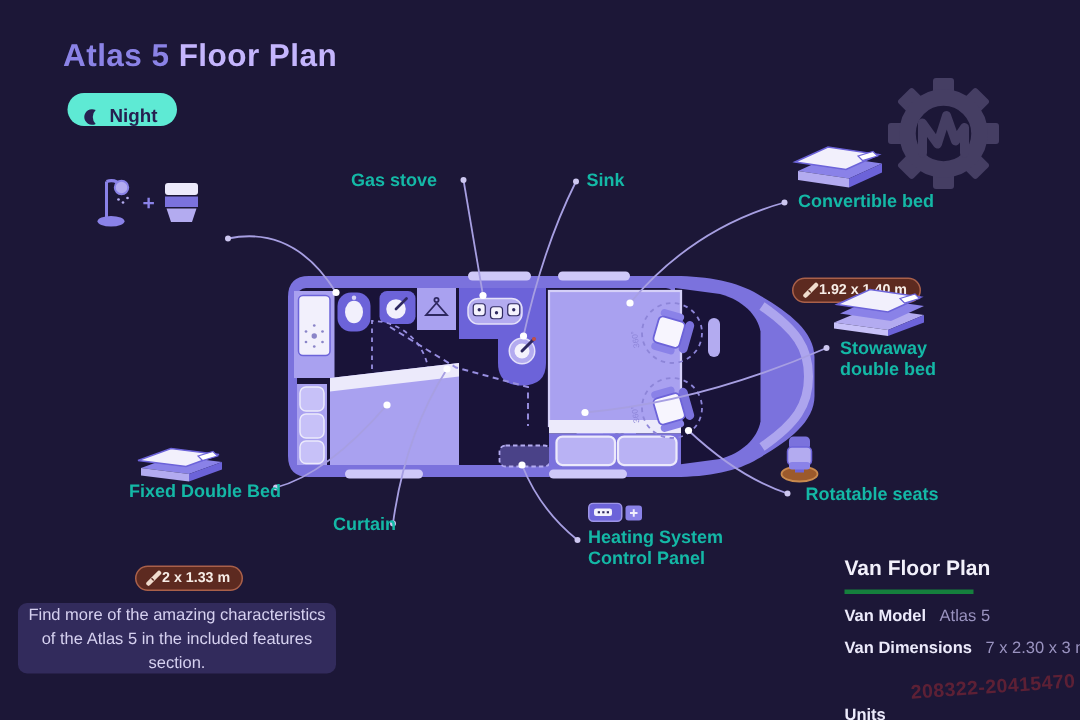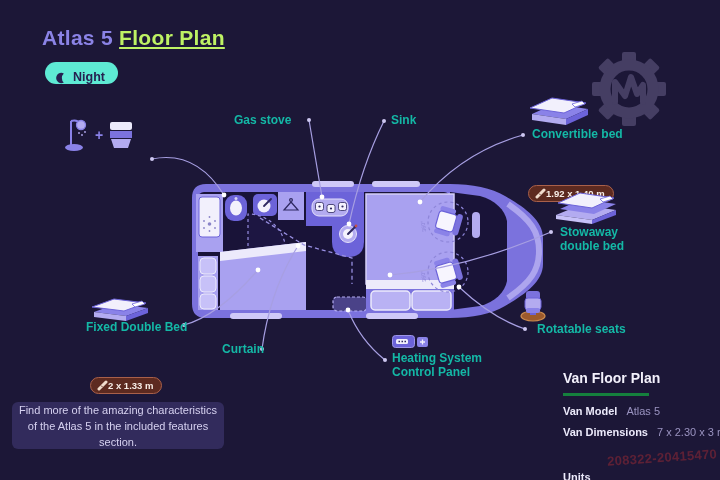--- a/index.html
+++ b/index.html
@@ -7,21 +7,21 @@
     position:relative;width:720px;height:480px;overflow:hidden;
     background:#1c1737;
     font-family:"Liberation Sans",sans-serif;
     -webkit-font-smoothing:antialiased;
   }
   #scene{position:absolute;left:0;top:0;z-index:1;}
   .abs{position:absolute;z-index:2;}
   
   .page-title{left:42px;top:26px;font-size:21px;font-weight:600;letter-spacing:.3px;}
   .page-title .model{color:#8b83e6;}
-  .page-title .rest{color:#bef264;text-decoration:underline;}
+  .page-title .rest{color:#c4b5fd;}
   
   .mode-pill{
     left:45px;top:62px;height:22px;padding:0 13px 0 10px;border-radius:13px;
     background:#5eead4;color:#262050;font-size:12.5px;font-weight:700;
     display:flex;align-items:flex-end;gap:6px;cursor:pointer;
   }
   
   .cl{color:#14b8a6;font-size:12px;font-weight:700;line-height:14px;white-space:nowrap;}
   .dim-badge{
     display:inline-flex;align-items:center;gap:0;

